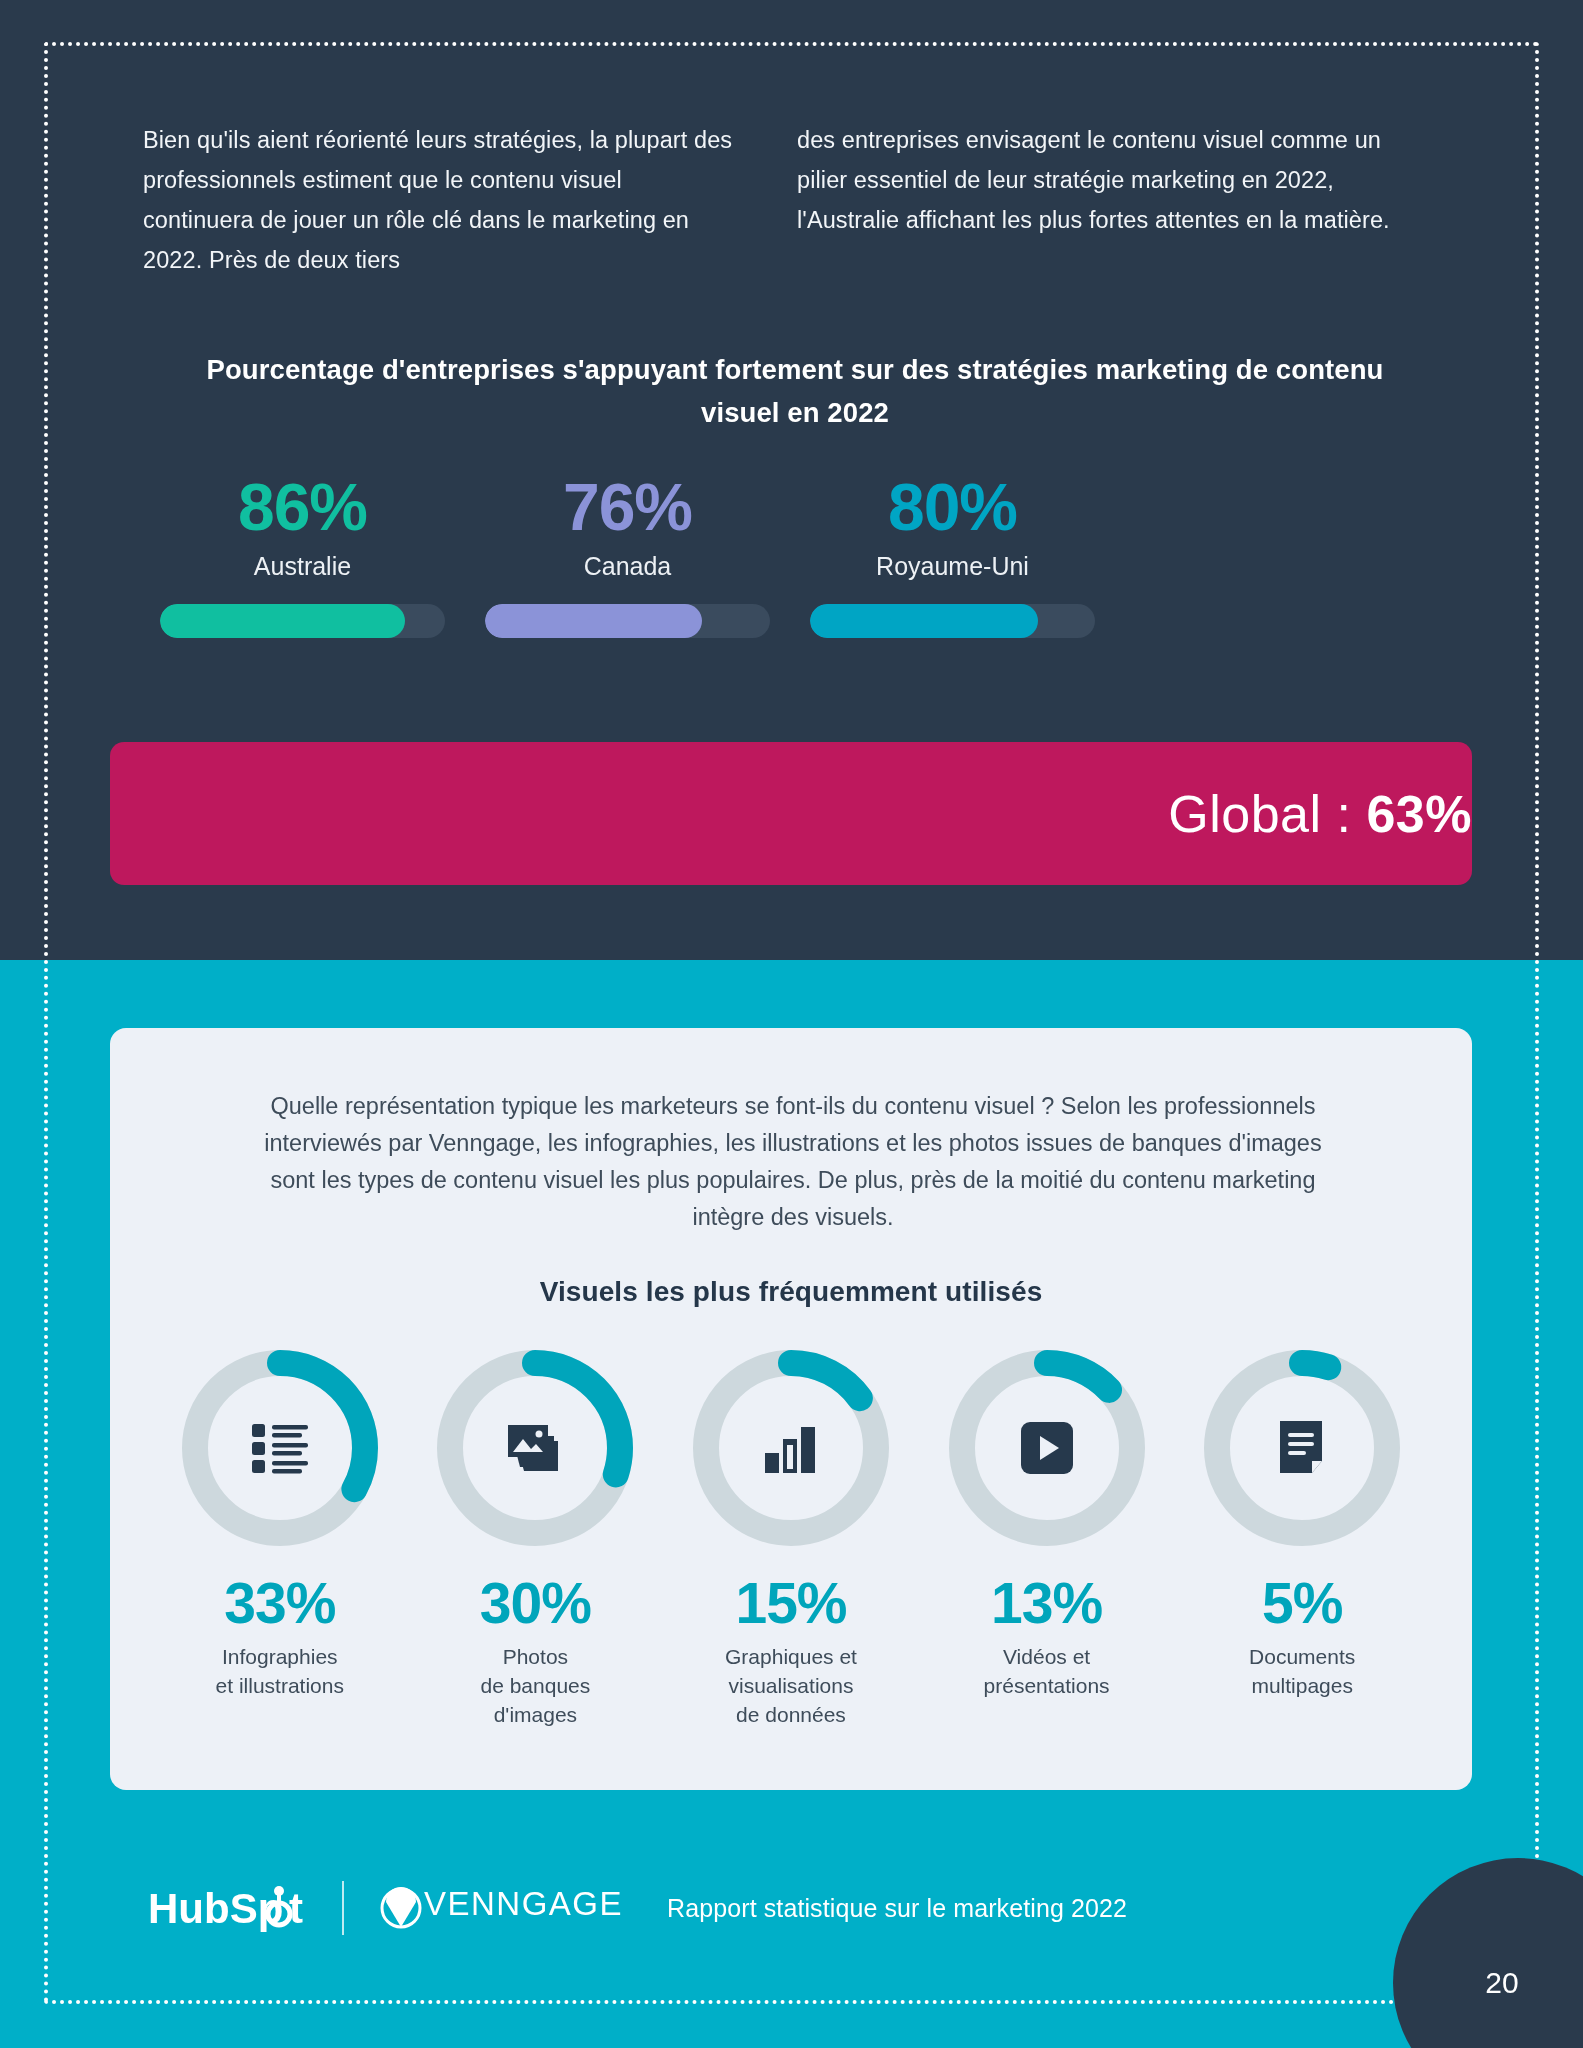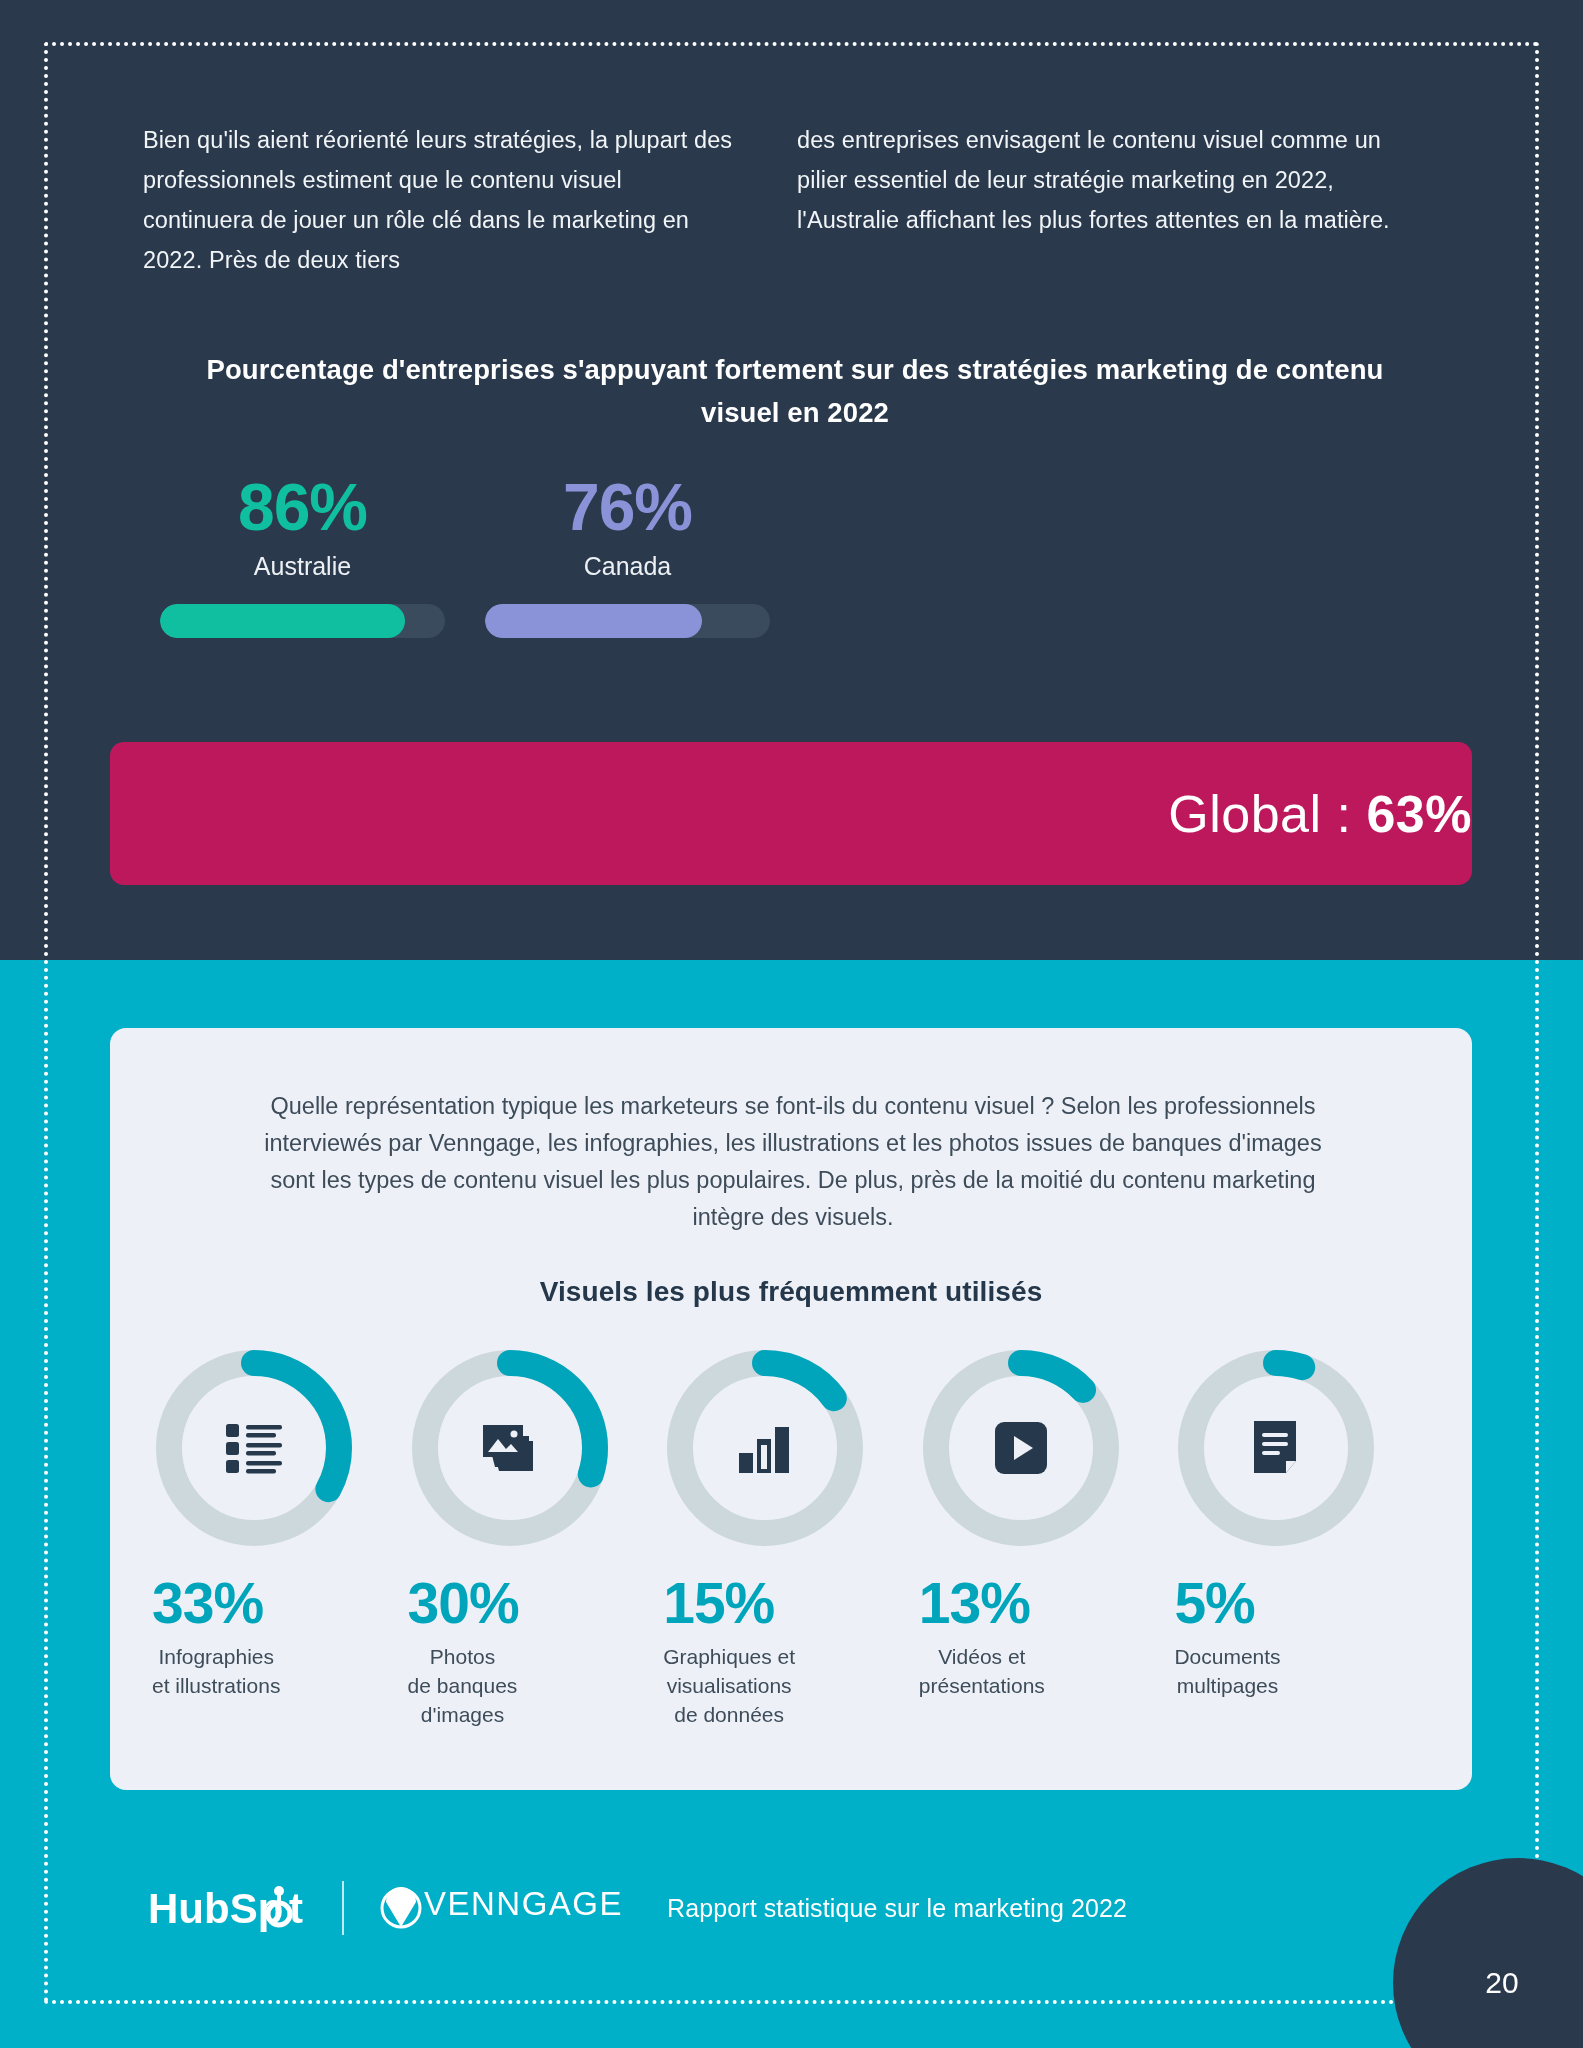--- a/index.html
+++ b/index.html
@@ -157,21 +157,21 @@
   .donuts {
     position: absolute;
     left: 42px; top: 318px;
     width: 1278px;
     display: flex;
   }
   .donut-item {
     width: 255.6px;
     display: flex;
     flex-direction: column;
-    align-items: flex-start;
+    align-items: center;
   }
   .donut-ring {
     position: relative;
     width: 204px; height: 204px;
   }
   .donut-ring svg { display: block; }
   .donut-icon {
     position: absolute;
     left: 0; top: 0;
     width: 204px; height: 204px;
@@ -266,20 +266,27 @@
     </div>
 
     <div class="country">
       <div class="country-pct" style="color:#8B93D8">76%</div>
       <div class="country-label">Canada</div>
       <div class="country-bar-track">
         <div class="country-bar-fill" style="width:76%;background:#8B93D8"></div>
       </div>
     </div>
 
+    <div class="country">
+      <div class="country-pct" style="color:#00A5C4">80%</div>
+      <div class="country-label">Royaume-Uni</div>
+      <div class="country-bar-track">
+        <div class="country-bar-fill" style="width:80%;background:#00A5C4"></div>
+      </div>
+    </div>
 
 
   </div>
 
   <div class="global-banner">
     <div class="global-text">
       <span>Global :</span>
       <b>63%</b>
     </div>
   </div>

